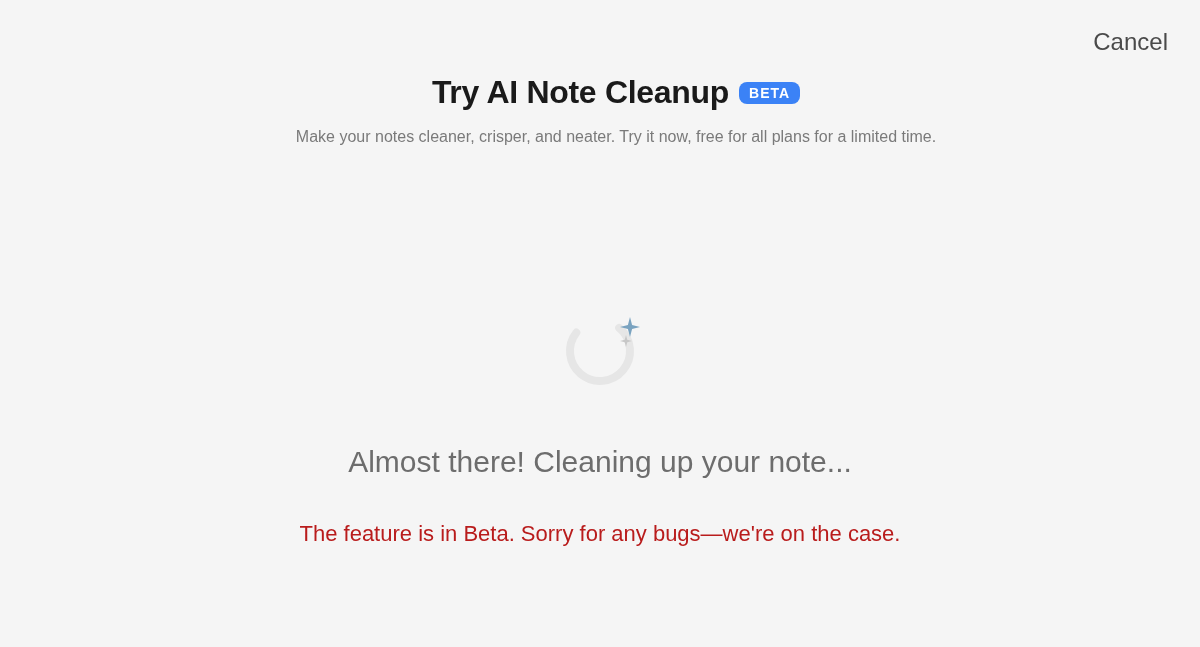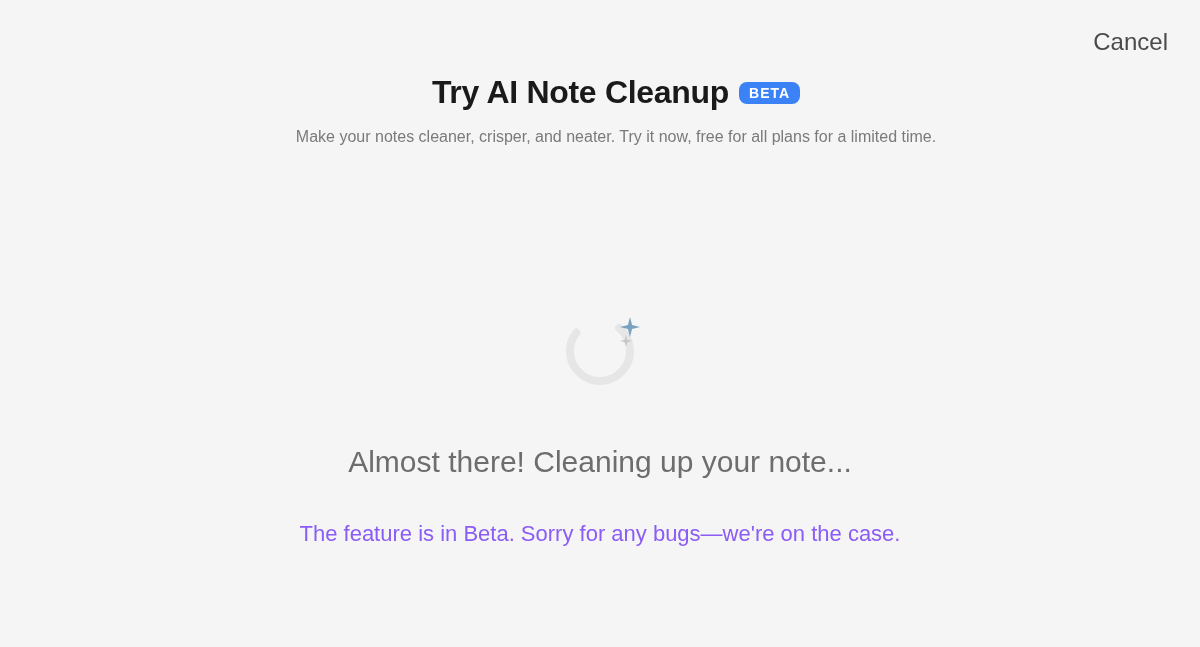--- a/index.html
+++ b/index.html
@@ -99,21 +99,21 @@
     .status-text {
       text-align: center;
       font-size: 30px;
       color: #6d6d6d;
       margin-top: 58px;
       font-weight: 400;
     }
     .disclaimer-text {
       text-align: center;
       font-size: 22px;
-      color: #8b5cf6;
+      color: #b91c1c;
       margin-top: 42px;
       font-weight: 400;
     }
   </style>
 </head>
 <body>
 
 <button class="cancel-btn">Cancel</button>
 
 <div class="header">

